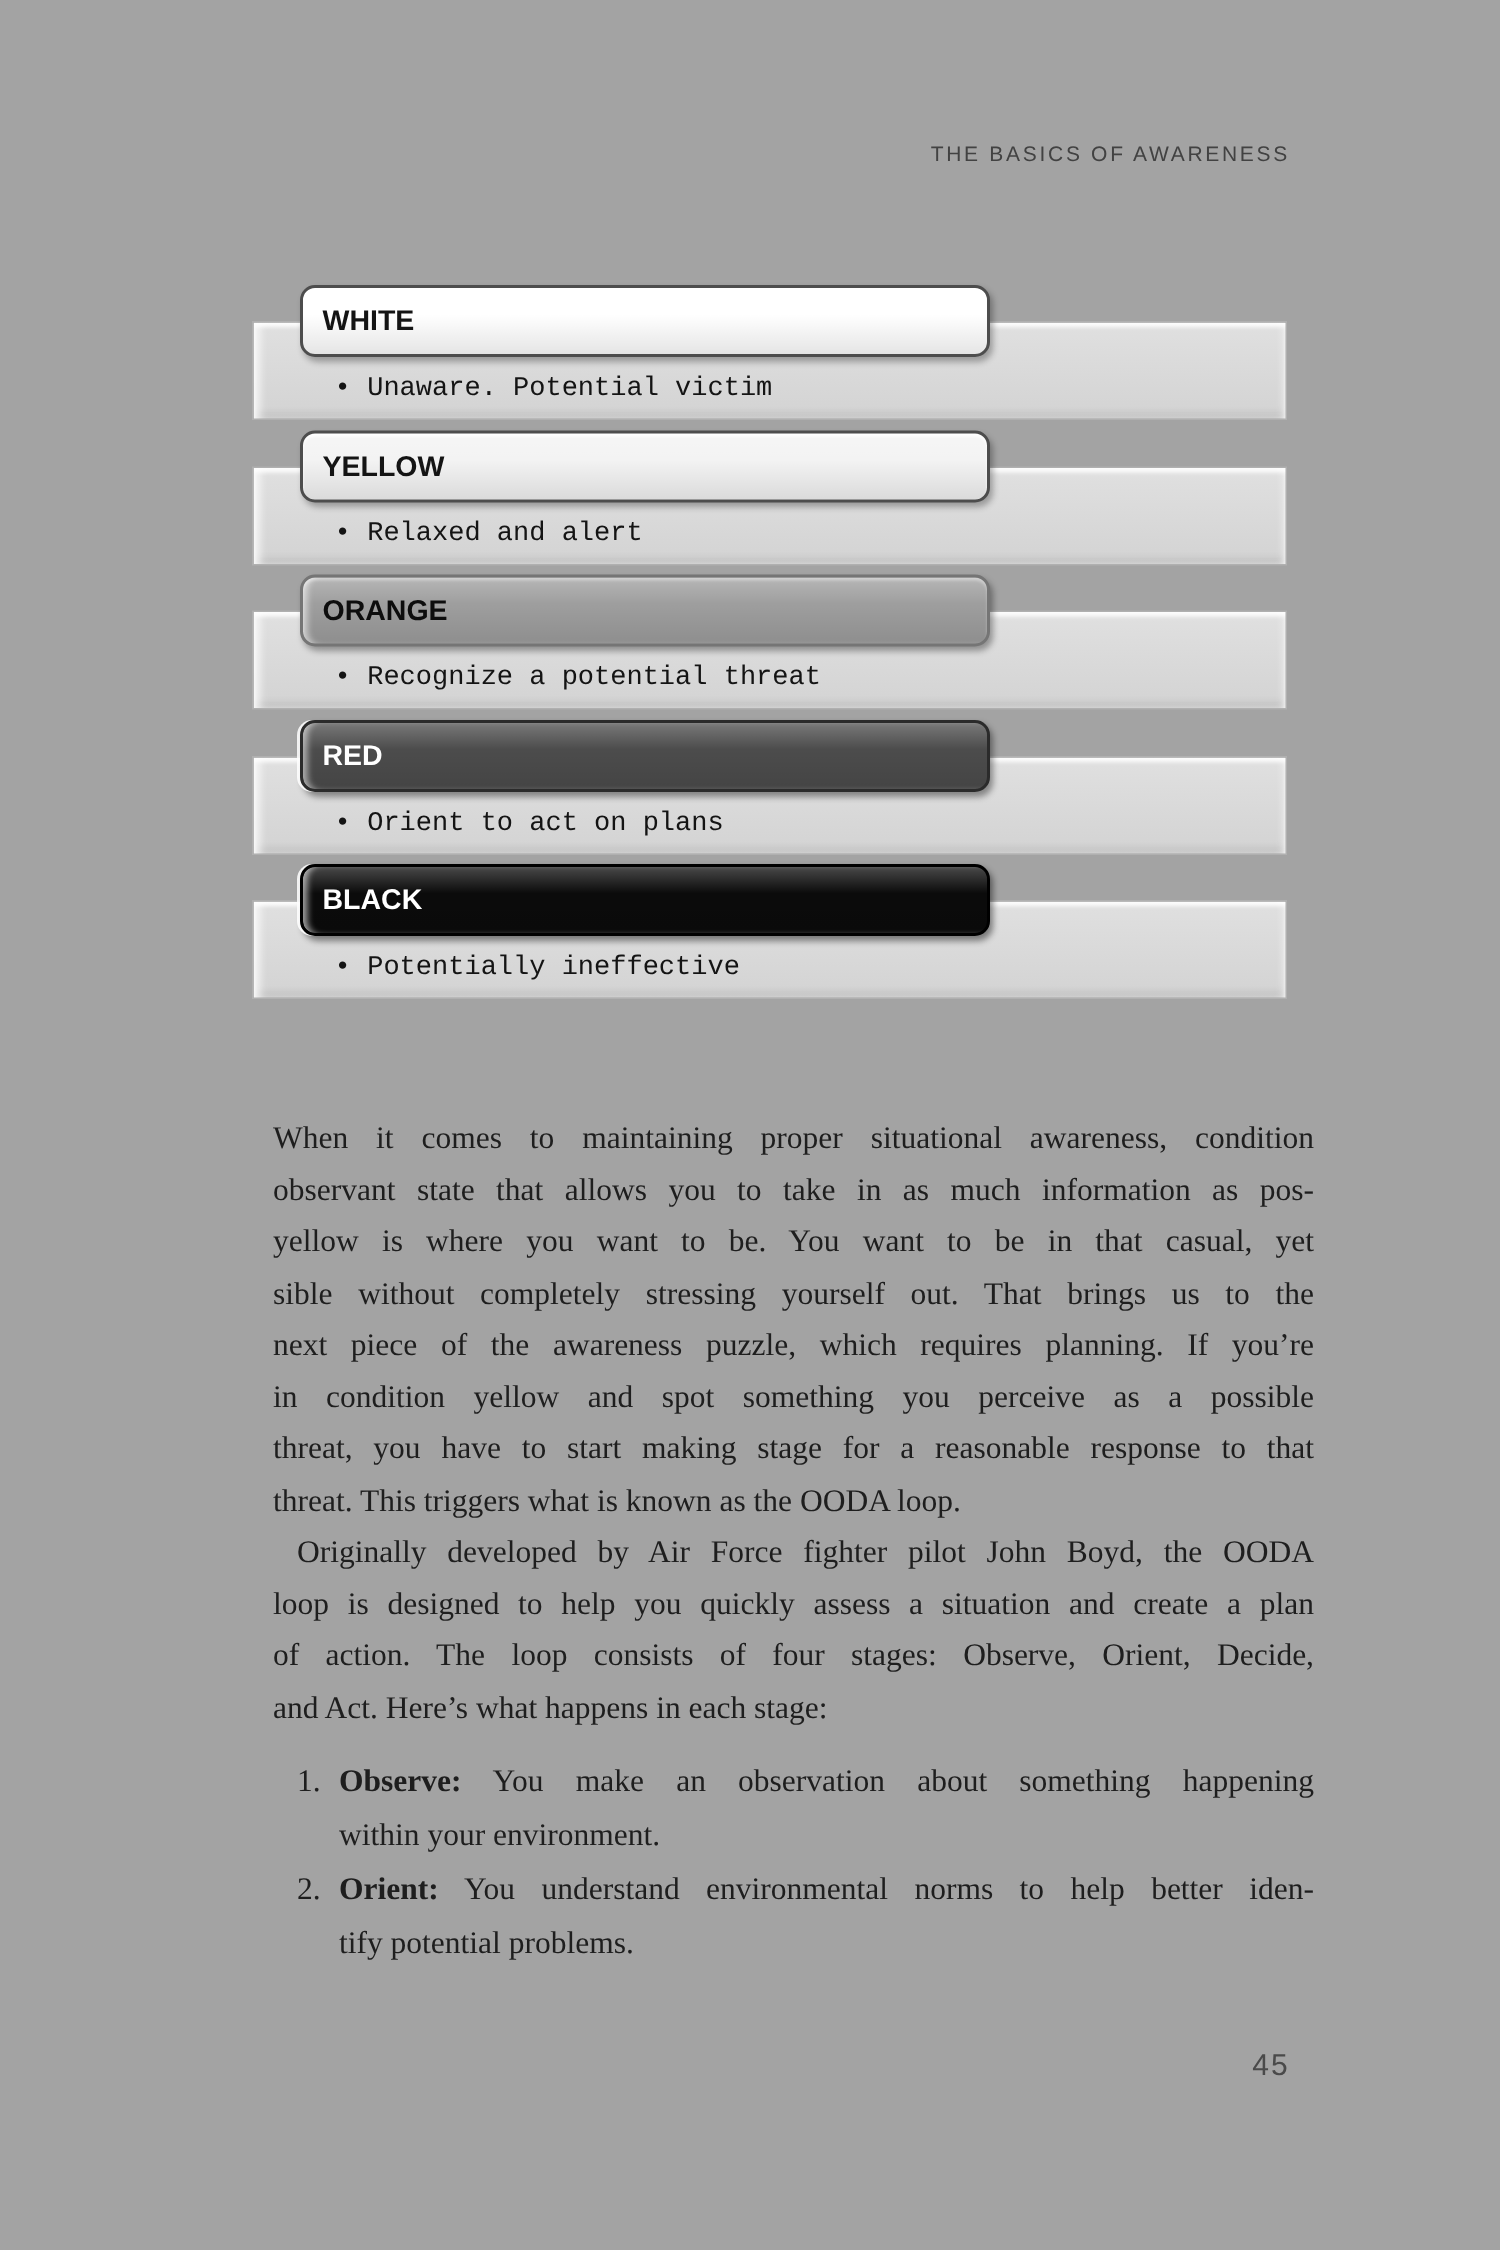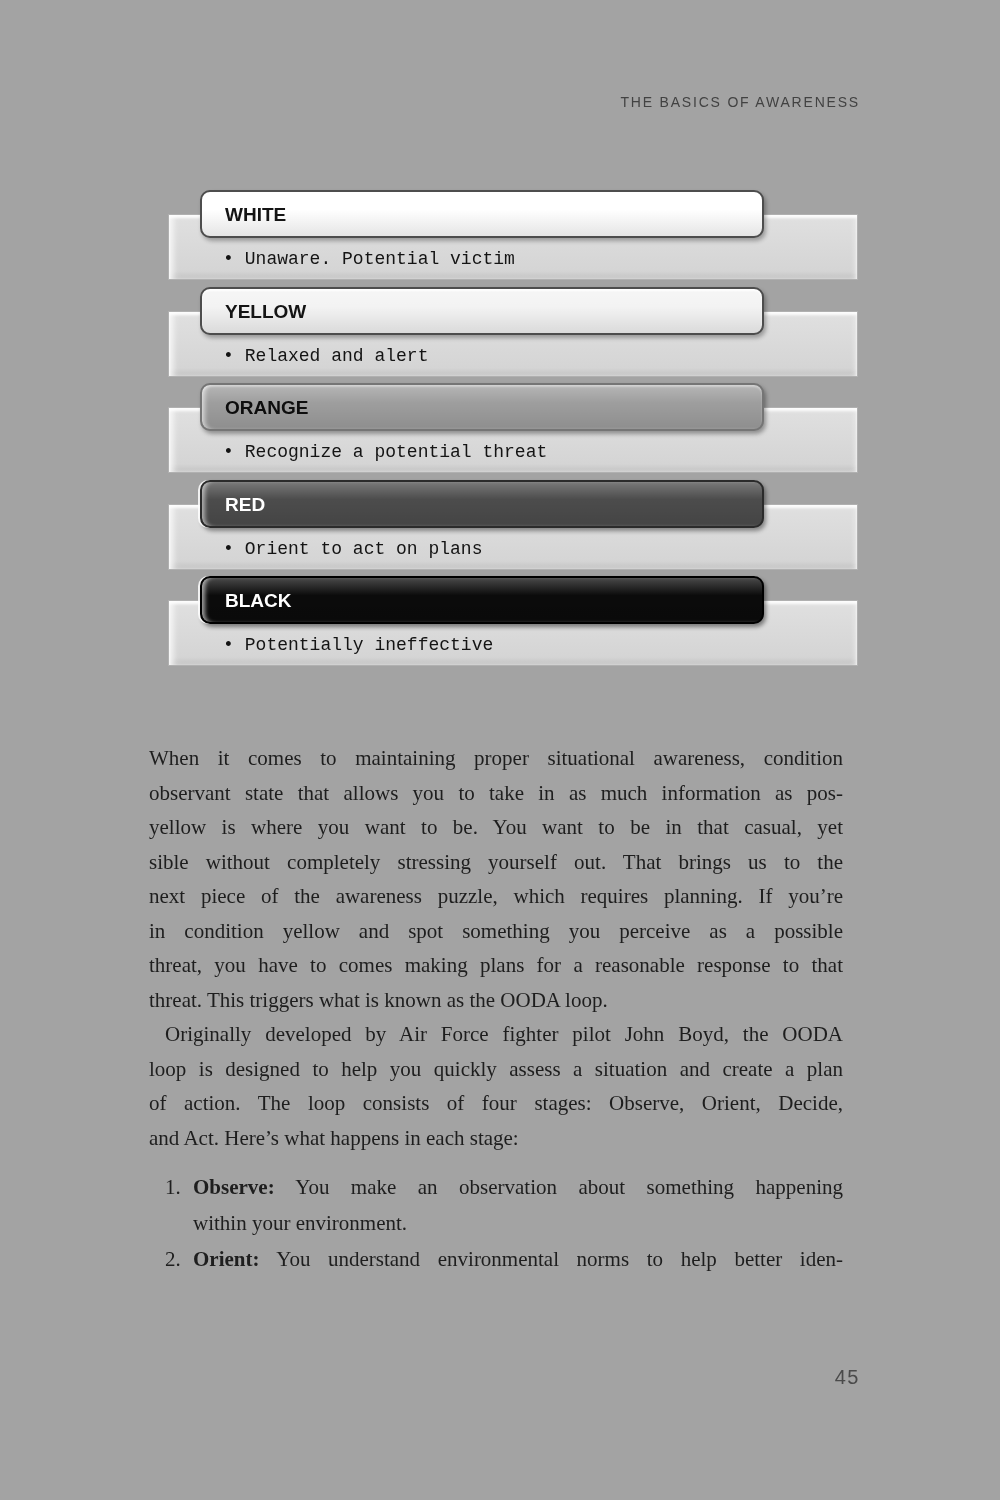--- a/index.html
+++ b/index.html
@@ -35,38 +35,38 @@
     box-sizing:border-box;
   }
   .band-bullet{
     position:absolute;left:54px;top:24px;height:40px;line-height:40px;
     font-family:Liberation Mono, monospace;
     font-size:18px;color:#141414;
     white-space:nowrap;
   }
   .band-bullet .dot{display:inline-block;margin-right:11px;font-size:18px;}
   .tab{
-    position:absolute;left:200px;top:0;width:564px;height:48px;
+    position:absolute;left:200px;top:0;width:460px;height:48px;
     border-radius:10px;
     box-sizing:border-box;
     background:linear-gradient(180deg,rgba(255,255,255,.25) 0%,rgba(255,255,255,0) 40%,rgba(0,0,0,.10) 100%), var(--fill,#fff);
     font-family:"Liberation Sans", sans-serif;
     font-weight:bold;font-size:19px;
     line-height:45px;
-    padding-left:23px;
+    padding-left:13px;
     white-space:nowrap;
   }
   .tab-0{border:2px solid #4d4d4d;box-shadow:2px 3px 4px rgba(0,0,0,.30);}
   .tab-1{border:2px solid #4d4d4d;box-shadow:2px 3px 4px rgba(0,0,0,.30), inset 0 2px 2px rgba(255,255,255,.9);}
   .tab-2{border:2px solid #757575;box-shadow:2px 3px 4px rgba(0,0,0,.35), inset 5px 0 4px -2px rgba(255,255,255,.55), inset 0 2px 2px rgba(255,255,255,.35);}
   .tab-3{border:2px solid #2b2b2b;box-shadow:-2px 0 0 rgba(255,255,255,.85), 2px 3px 4px rgba(0,0,0,.4), inset 5px 0 4px -2px rgba(255,255,255,.55);}
   .tab-4{border:2px solid #000000;box-shadow:-2px 0 0 rgba(255,255,255,.85), 2px 3px 4px rgba(0,0,0,.45), inset 5px 0 4px -2px rgba(255,255,255,.6);}
   
   .bodytext{
-    position:absolute;left:149px;top:741px;width:694px;
+    position:absolute;left:182px;top:741px;width:694px;
     font-size:21px;
   }
   .tline{
     height:34.5px;line-height:34.5px;
     white-space:nowrap;
   }
   .just{text-align:justify;text-align-last:justify;}
   .indent{padding-left:16px;}
   .ooda-list{margin-top:14px;}
   .list-item{position:relative;}
@@ -132,21 +132,21 @@
 
   <div class="bodytext">
 
     <div>
       <div class="tline just">When it comes to maintaining proper situational awareness, condition</div>
       <div class="tline just">observant state that allows you to take in as much information as pos-</div>
       <div class="tline just">yellow is where you want to be. You want to be in that casual, yet</div>
       <div class="tline just">sible without completely stressing yourself out. That brings us to the</div>
       <div class="tline just">next piece of the awareness puzzle, which requires planning. If you’re</div>
       <div class="tline just">in condition yellow and spot something you perceive as a possible</div>
-      <div class="tline just">threat, you have to comes making plans for a reasonable response to that</div>
+      <div class="tline just">threat, you have to start making stage for a reasonable response to that</div>
       <div class="tline">threat. This triggers what is known as the OODA loop.</div>
     </div>
 
     <div>
       <div class="tline just indent">Originally developed by Air Force fighter pilot John Boyd, the OODA</div>
       <div class="tline just">loop is designed to help you quickly assess a situation and create a plan</div>
       <div class="tline just">of action. The loop consists of four stages: Observe, Orient, Decide,</div>
       <div class="tline">and Act. Here’s what happens in each stage:</div>
     </div>
 
@@ -157,20 +157,21 @@
         <div class="item-text">
           <div class="lline just"><b class="lead">Observe:</b> <span>You make an observation about something happening</span></div>
           <div class="lline">within your environment.</div>
         </div>
       </div>
 
       <div class="list-item">
         <div class="num">2.</div>
         <div class="item-text">
           <div class="lline just"><b class="lead">Orient:</b> <span>You understand environmental norms to help better iden-</span></div>
+          <div class="lline">tify potential problems.</div>
         </div>
       </div>
 
     </div>
   </div>
 
   <div class="page-number">45</div>
 
 </div>
 

